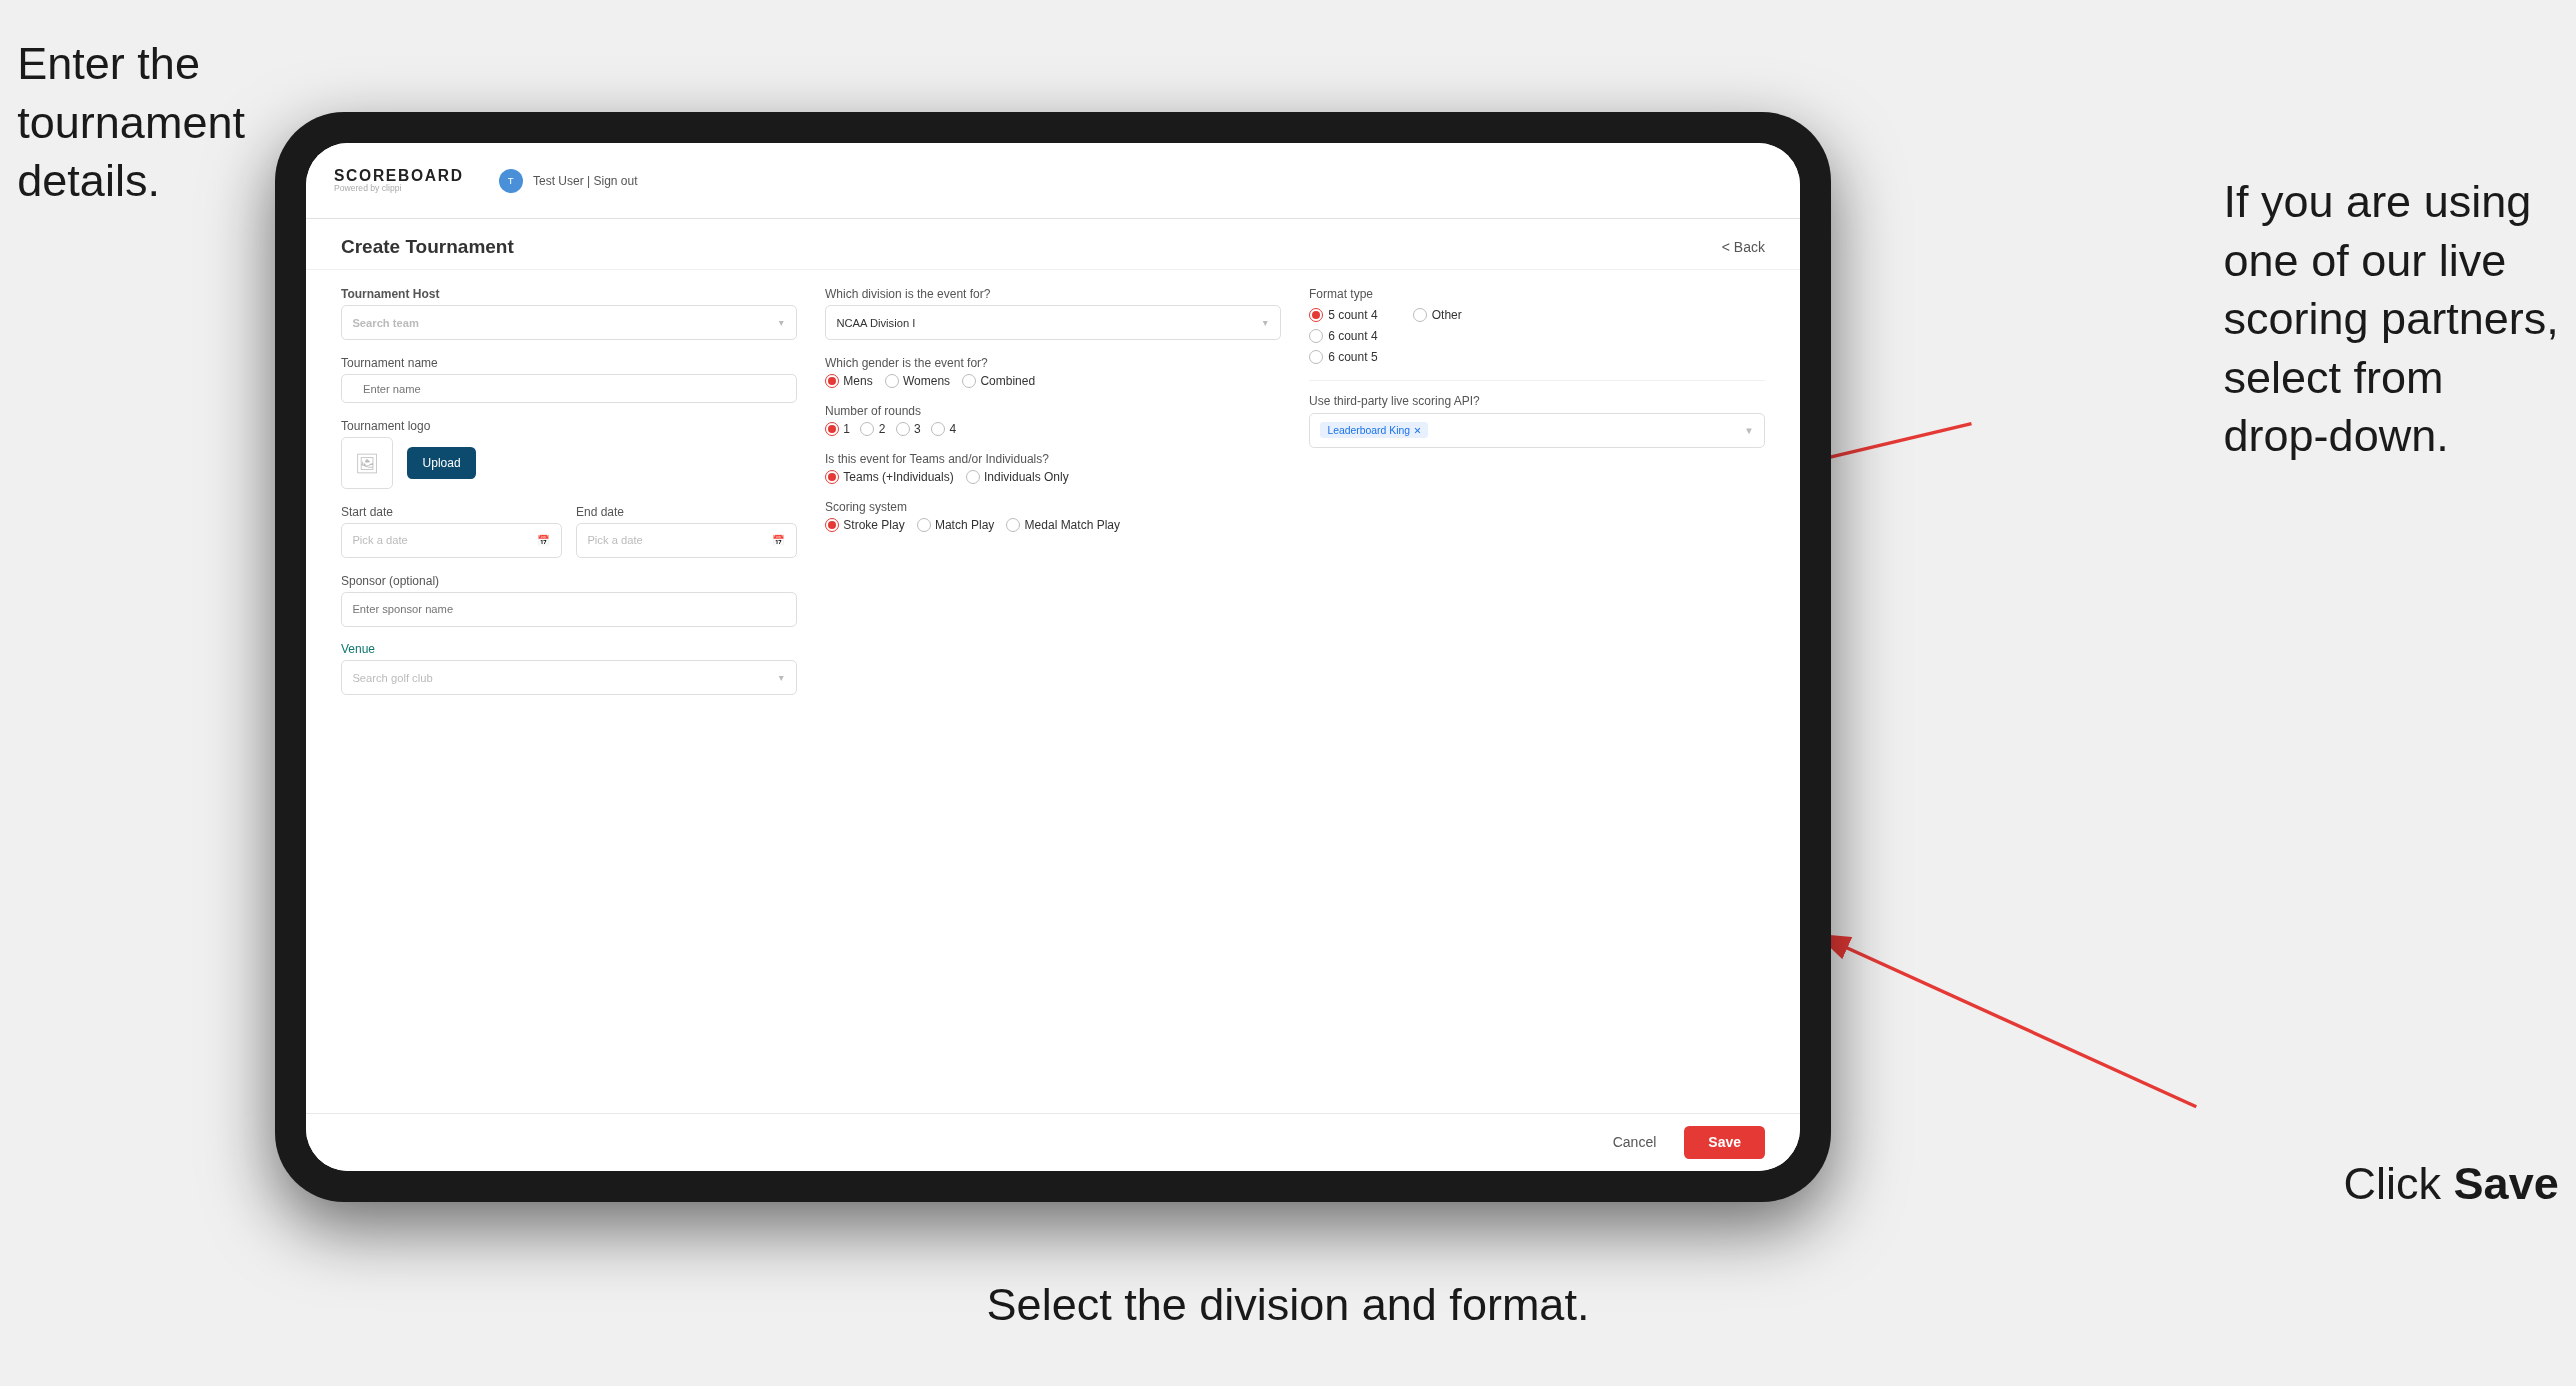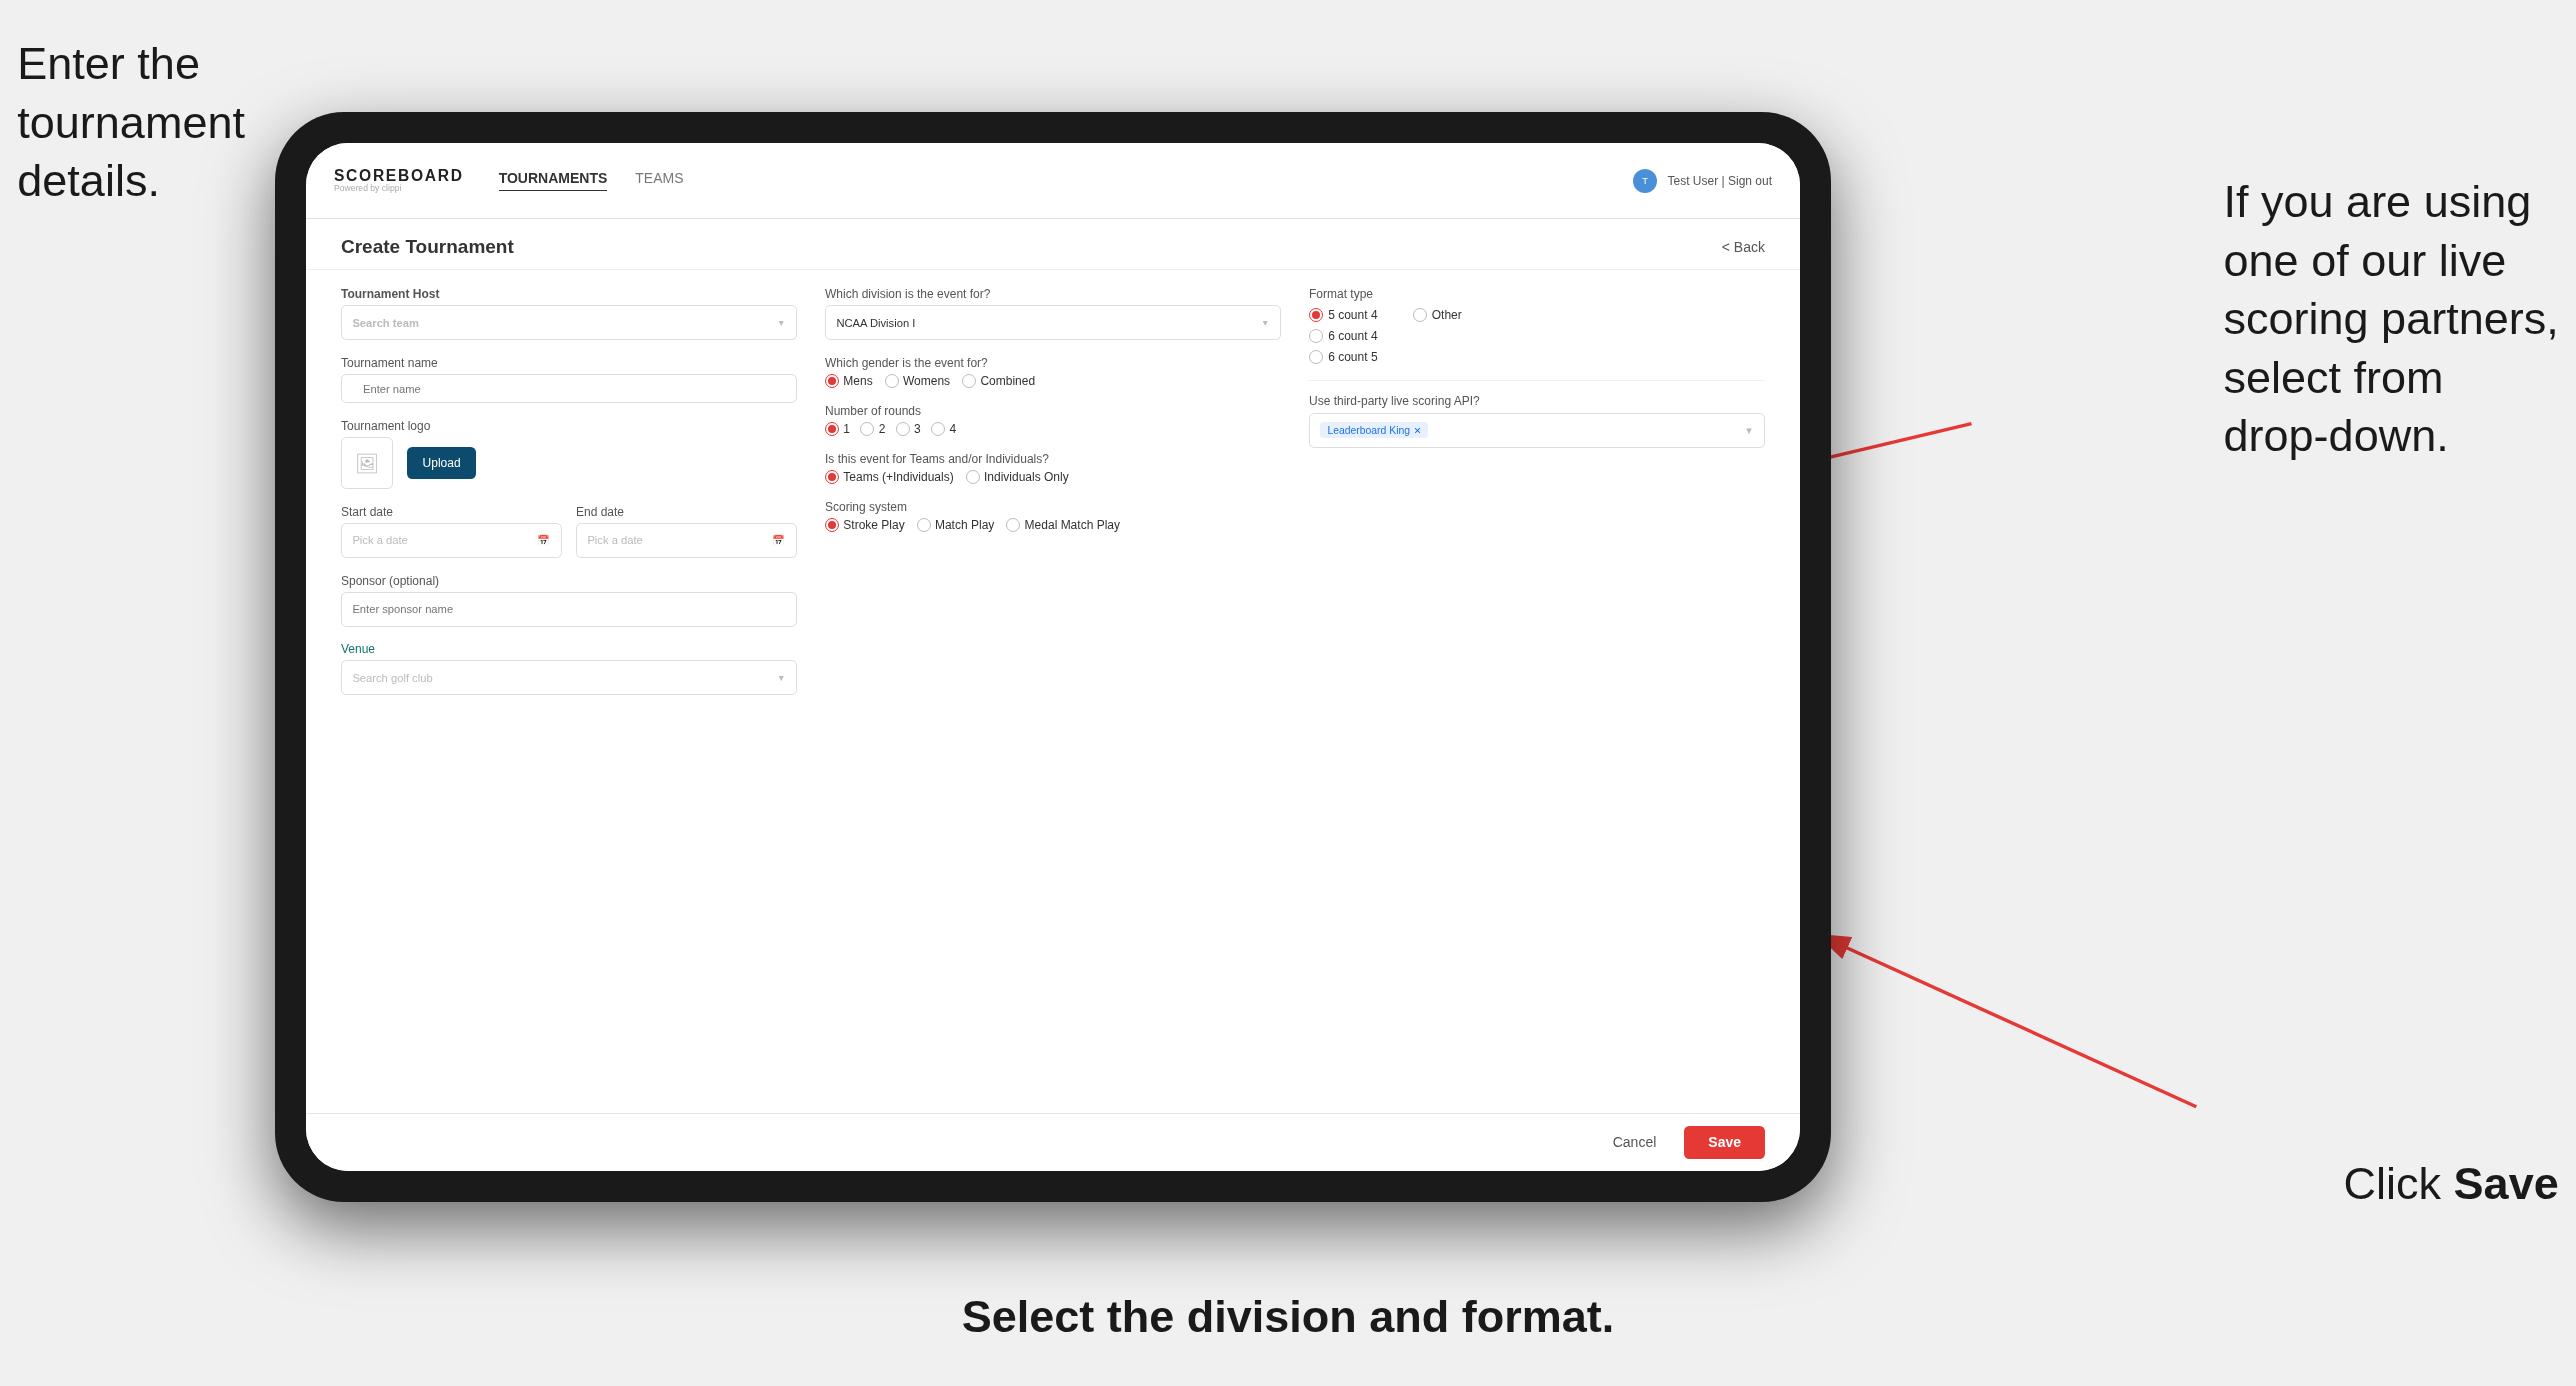--- a/index.html
+++ b/index.html
@@ -46,21 +46,21 @@
 </div>
 
 <div class="annotation" style="right:17.3px;top:173px;text-align:left;max-width:346px;">
   <span>If you are using</span><br>
   <span>one of our live</span><br>
   <span>scoring partners,</span><br>
   <span>select from</span><br>
   <span>drop-down.</span>
 </div>
 
-<div class="annotation" style="left:50%;transform:translateX(-50%);bottom:40px;text-align:center;font-weight:bold;">
+<div class="annotation" style="left:50%;transform:translateX(-50%);bottom:52px;text-align:center;">
   <span>Select the division and format.</span>
 </div>
 
 <div class="annotation" style="right:17.3px;bottom:173px;">
   <span>Click </span><span class="annotation-bold">Save</span>
 </div>
 
 <svg class="svg-overlay" viewBox="0 0 2979 1603" xmlns="http://www.w3.org/2000/svg">
 
   <defs>
@@ -78,24 +78,20 @@
   <line x1="2540" y1="1280" x2="2100" y2="1080" stroke="#e53935" stroke-width="4" marker-end="url(#arrowhead)"></line>
 </svg>
 
 <div style="position:absolute;left:275px;top:112px;width:1556px;height:1090px;background:#1a1a1a;border-radius:69px;box-shadow:0 26px 69px rgba(0,0,0,0.55);padding:31px;">
   <div style="width:100%;height:100%;background:#f5f5f5;border-radius:42px;overflow:hidden;display:flex;flex-direction:column;">
 
     <div style="background:#fff;border-bottom:0.9px solid #e0e0e0;padding:14px 28px;display:flex;align-items:center;flex-shrink:0;height:76px;">
       <div style="margin-right:35px;">
         <div style="font-size:15.6px;font-weight:900;letter-spacing:1.7px;color:#222;line-height:1;">SCOREBOARD</div>
         <div style="font-size:8.6px;color:#aaa;">Powered by clippi</div>
-      </div>
-      <div style="display:flex;gap:28px;flex:1;">
-        <div style="font-size:14px;color:#333;cursor:pointer;padding-bottom:3.5px;border-bottom:1.7px solid #333;font-weight:600;">TOURNAMENTS</div>
-        <div style="font-size:14px;color:#777;cursor:pointer;">TEAMS</div>
       </div>
       <div style="display:flex;align-items:center;gap:10.4px;font-size:12px;color:#555;">
         <div style="width:24px;height:24px;background:#4a90d9;border-radius:50%;display:flex;align-items:center;justify-content:center;font-size:9.5px;color:white;">T</div>
         <span>Test User | Sign out</span>
       </div>
     </div>
 
     <div style="flex:1;overflow-y:auto;background:#fff;">
 
       <div style="padding:17.3px 35px 10.4px;display:flex;align-items:center;justify-content:space-between;border-bottom:0.9px solid #f0f0f0;">

